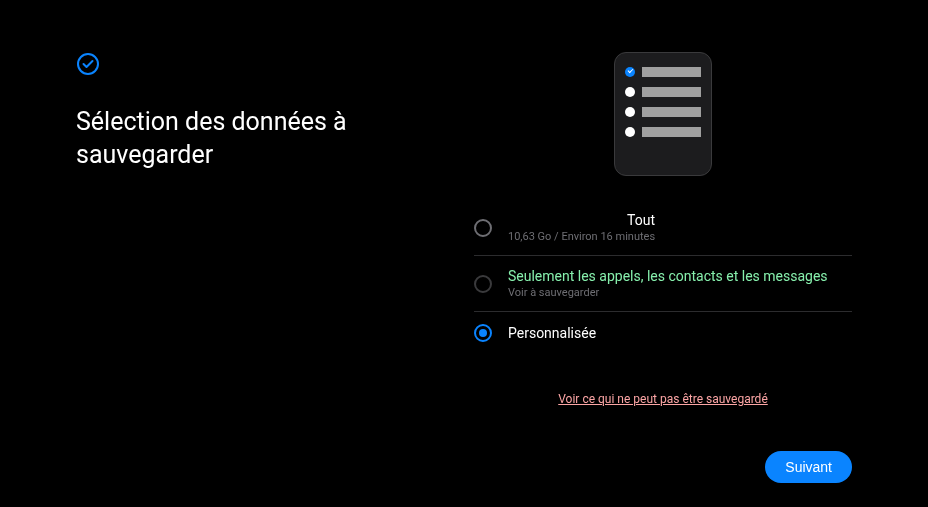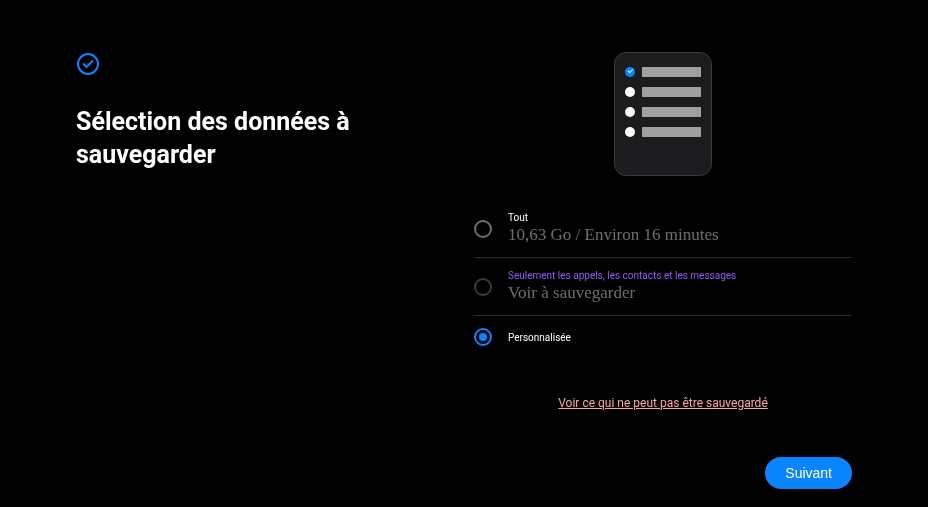--- a/index.html
+++ b/index.html
@@ -22,21 +22,21 @@
     }
     .left-panel {
       flex: 0 0 450px;
       padding: 52px 40px 52px 76px;
     }
     .header-icon {
       margin-bottom: 26px;
     }
     .page-title {
       font-size: 25px;
-      font-weight: 700;
+      font-weight: 400;
       line-height: 1.3;
       color: #fff;
     }
     .right-panel {
       flex: 1;
       padding: 52px 76px 40px 24px;
       display: flex;
       flex-direction: column;
     }
     .illustration {
@@ -129,44 +129,44 @@
     }
     .radio.disabled {
       border-color: #3a3a3c;
     }
     .option-text {
       display: flex;
       flex-direction: column;
       gap: 2px;
     }
     .option-title {
-      font-size: 10px;
-      color: #fff;
+      font-size: 14px;
+      color: #fff;
+      text-align: right;
     }
     .option-item.disabled .option-title {
-      color: #8b5cf6;
+      color: #86efac;
     }
     .option-subtitle {
-      font-size: 17px;
+      font-size: 11px;
       color: #6e6e73;
-      font-family: Liberation Serif, serif;
     }
     .secondary-link {
       text-align: center;
       margin-top: 34px;
     }
     .secondary-link a {
       color: #fca5a5;
       font-size: 12px;
       text-decoration: underline;
       cursor: pointer;
     }
     .footer {
       position: absolute;
-      bottom: 18px;
+      bottom: 24px;
       right: 76px;
     }
     .primary-button {
       background: #0a84ff;
       color: #fff;
       border: none;
       border-radius: 20px;
       padding: 8px 20px;
       font-size: 14px;
       font-weight: 500;

